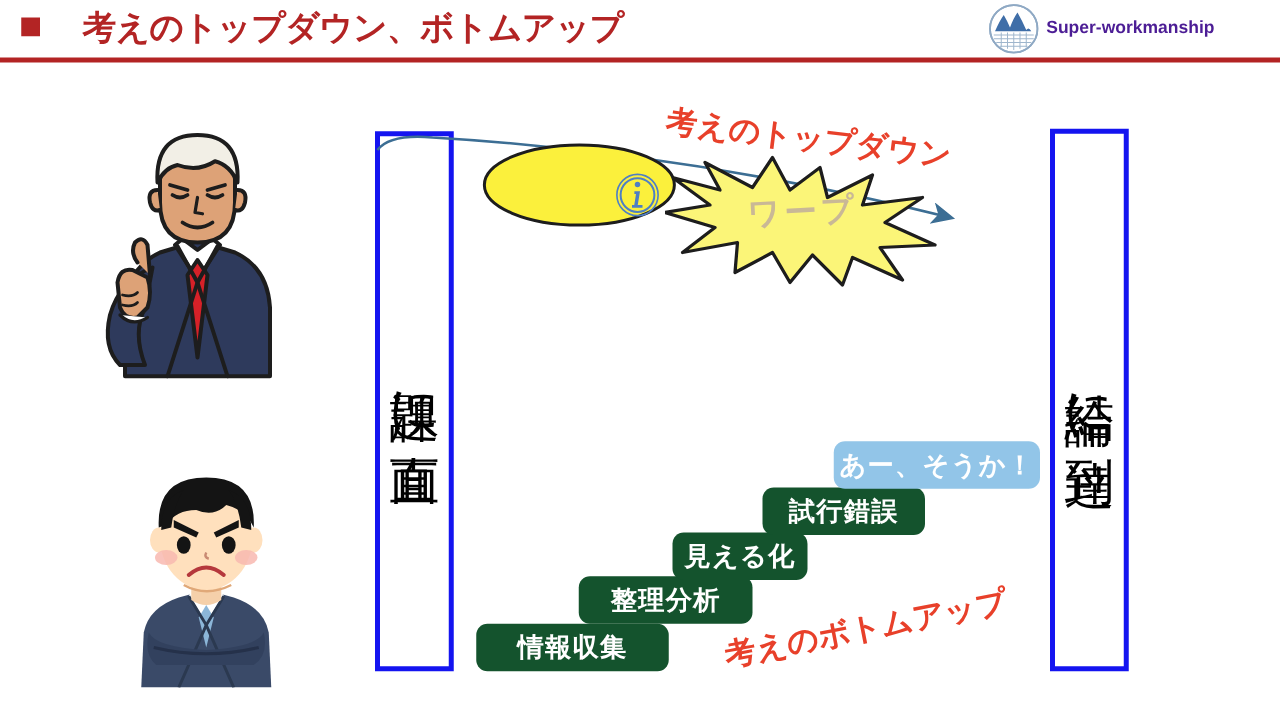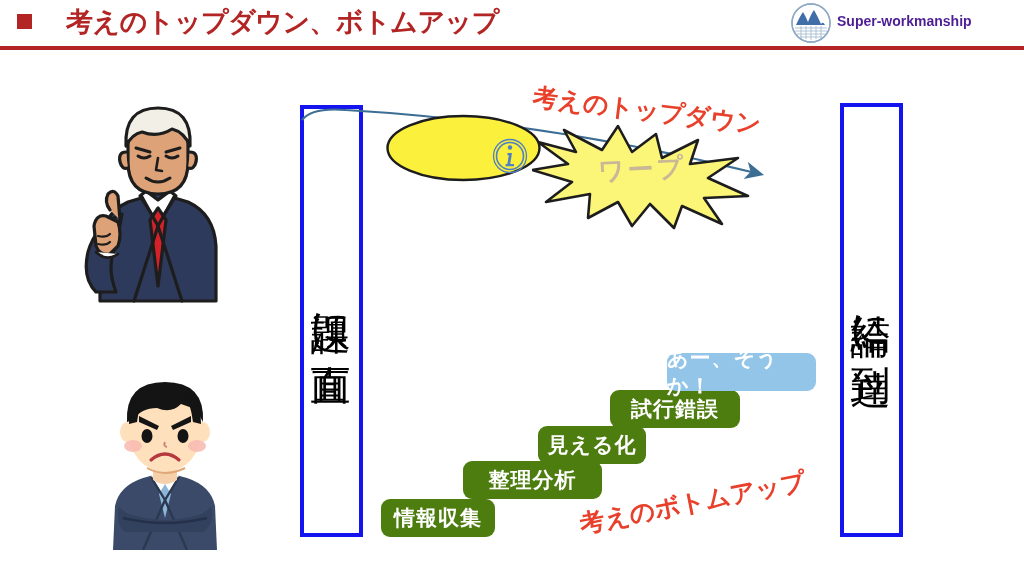--- a/index.html
+++ b/index.html
@@ -193,36 +193,36 @@
     color: #e8402a;
     white-space: nowrap;
     transform: rotate(-11deg);
     transform-origin: left center;
   }
 
   
   .step-box {
     position: absolute;
     border-radius: 9px;
-    background: #4d7c0f;
+    background: #14532d;
     color: #ffffff;
     font-size: 21px;
     font-weight: bold;
     display: flex;
     align-items: center;
     justify-content: center;
     letter-spacing: 1px;
     box-sizing: border-box;
   }
-  #step-1 { left: 381px; top: 499px; width: 114px; height: 38px; }
+  #step-1 { left: 381px; top: 499px; width: 154px; height: 38px; }
   #step-2 { left: 463px; top: 461px; width: 139px; height: 38px; }
   #step-3 { left: 538px; top: 426px; width: 108px; height: 38px; }
   #step-4 { left: 610px; top: 390px; width: 130px; height: 38px; }
   #step-5 {
-    left: 667px; top: 353px; width: 149px; height: 38px;
+    left: 667px; top: 353px; width: 165px; height: 38px;
     background: #92c5e8;
     font-weight: bold;
   }
 
   
   #person-senior {
     position: absolute;
     left: 62px;
     top: 96px;
     width: 190px;

